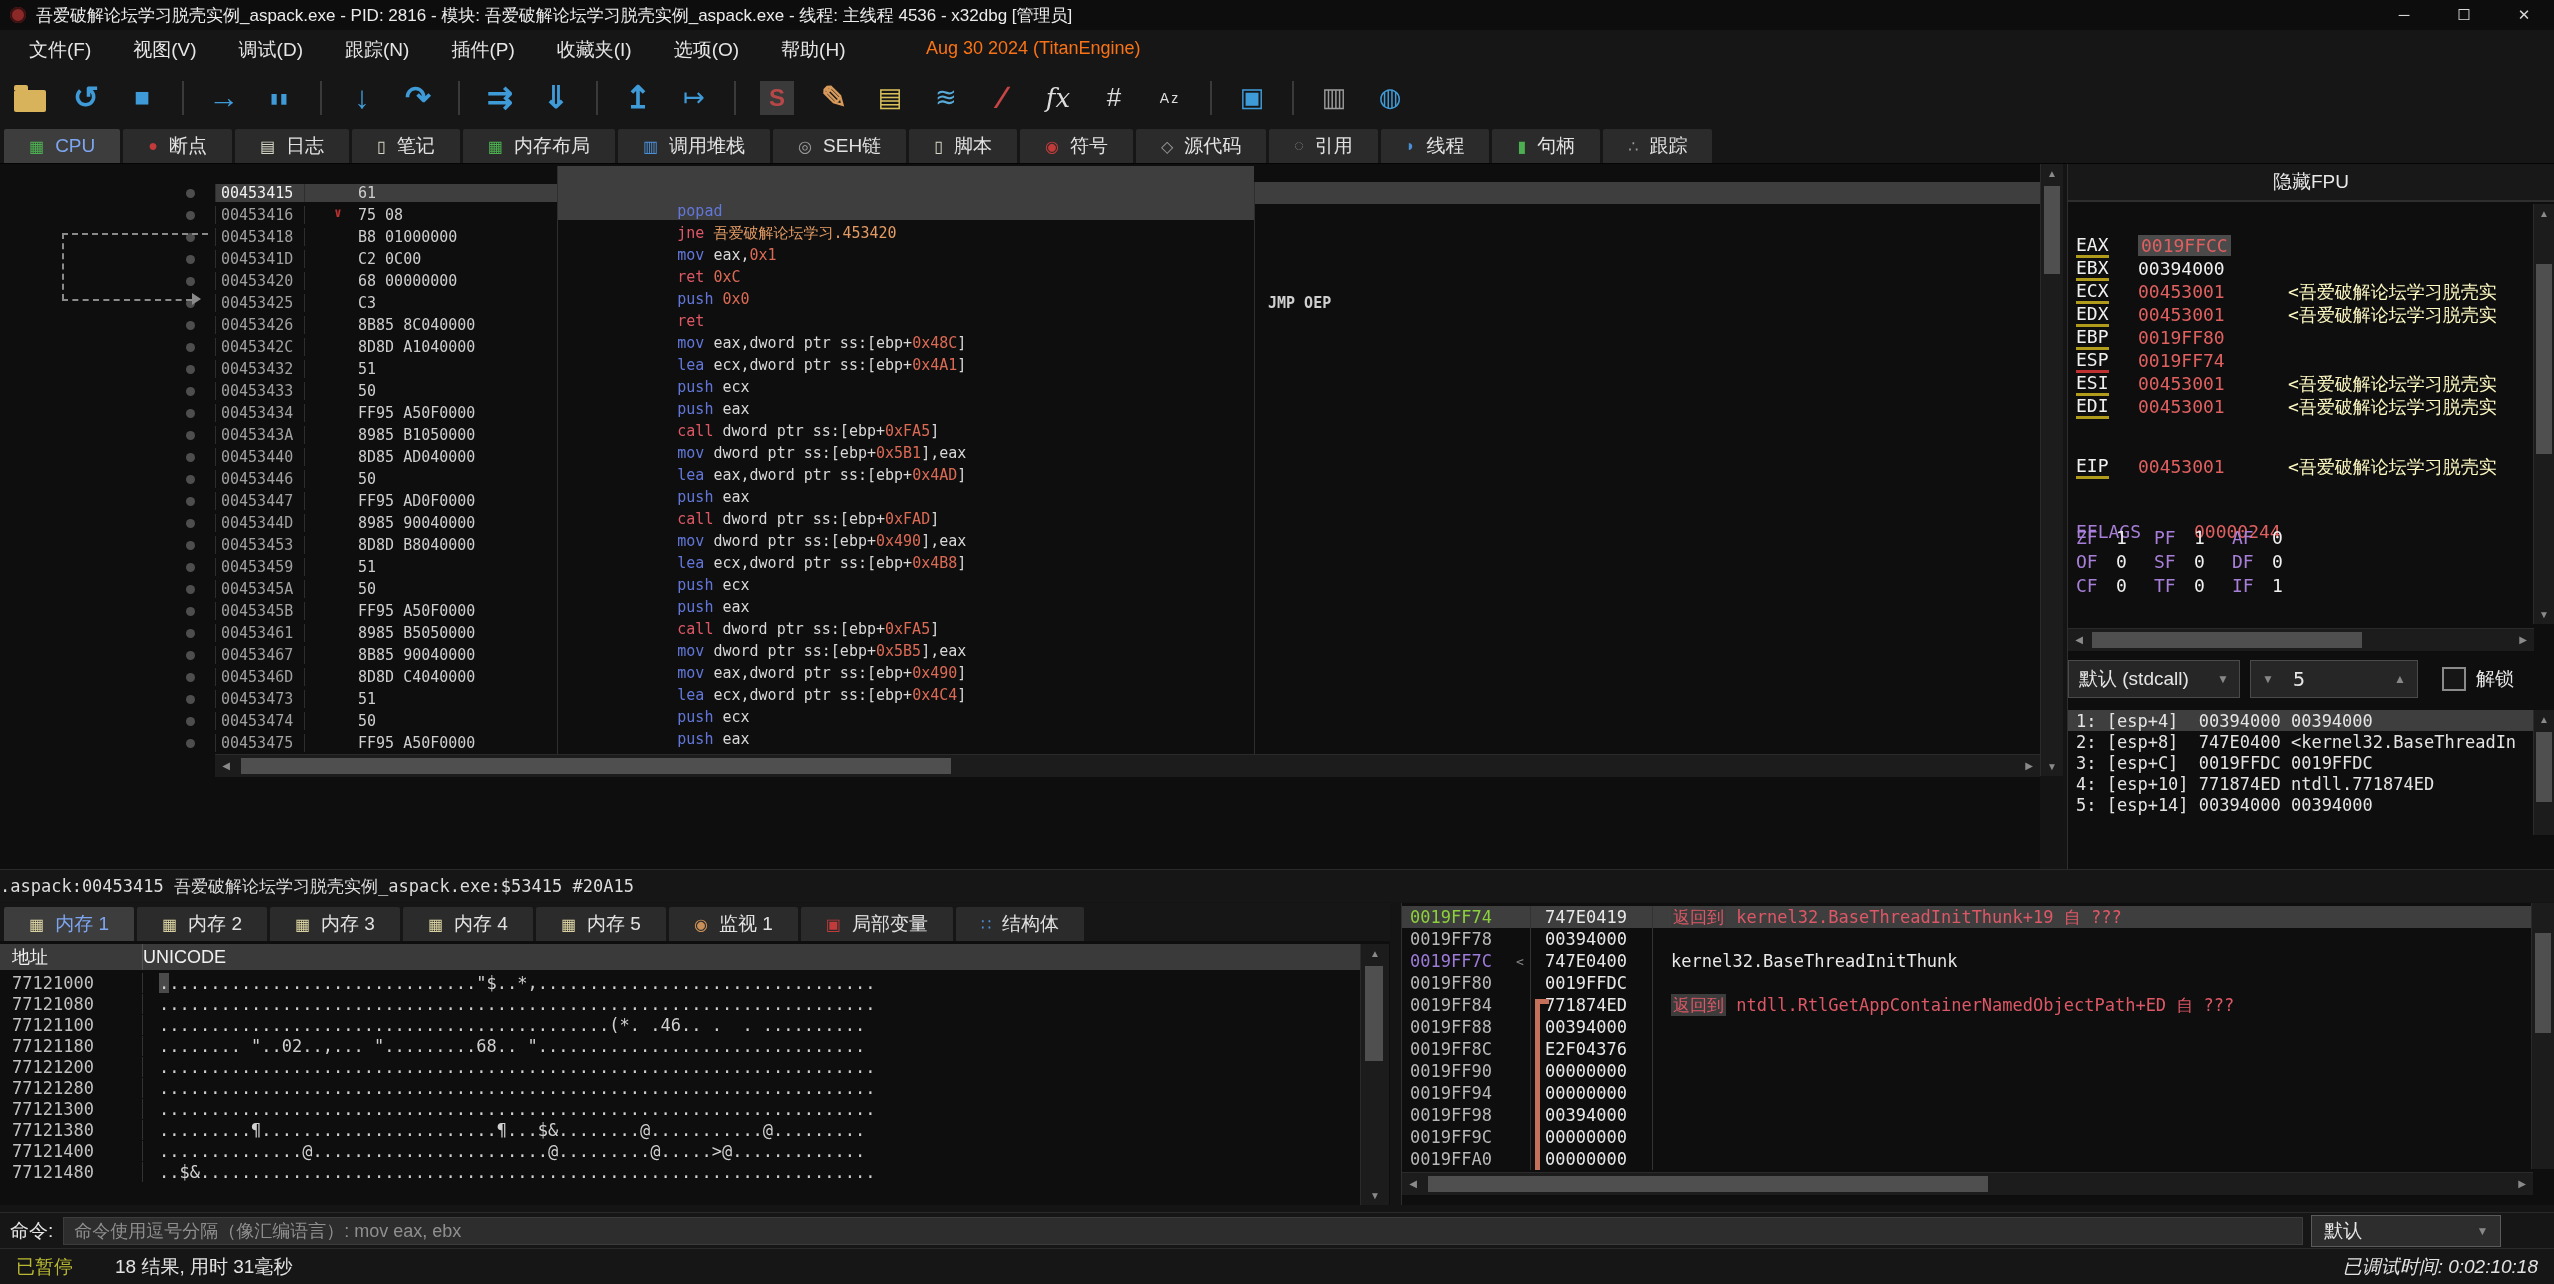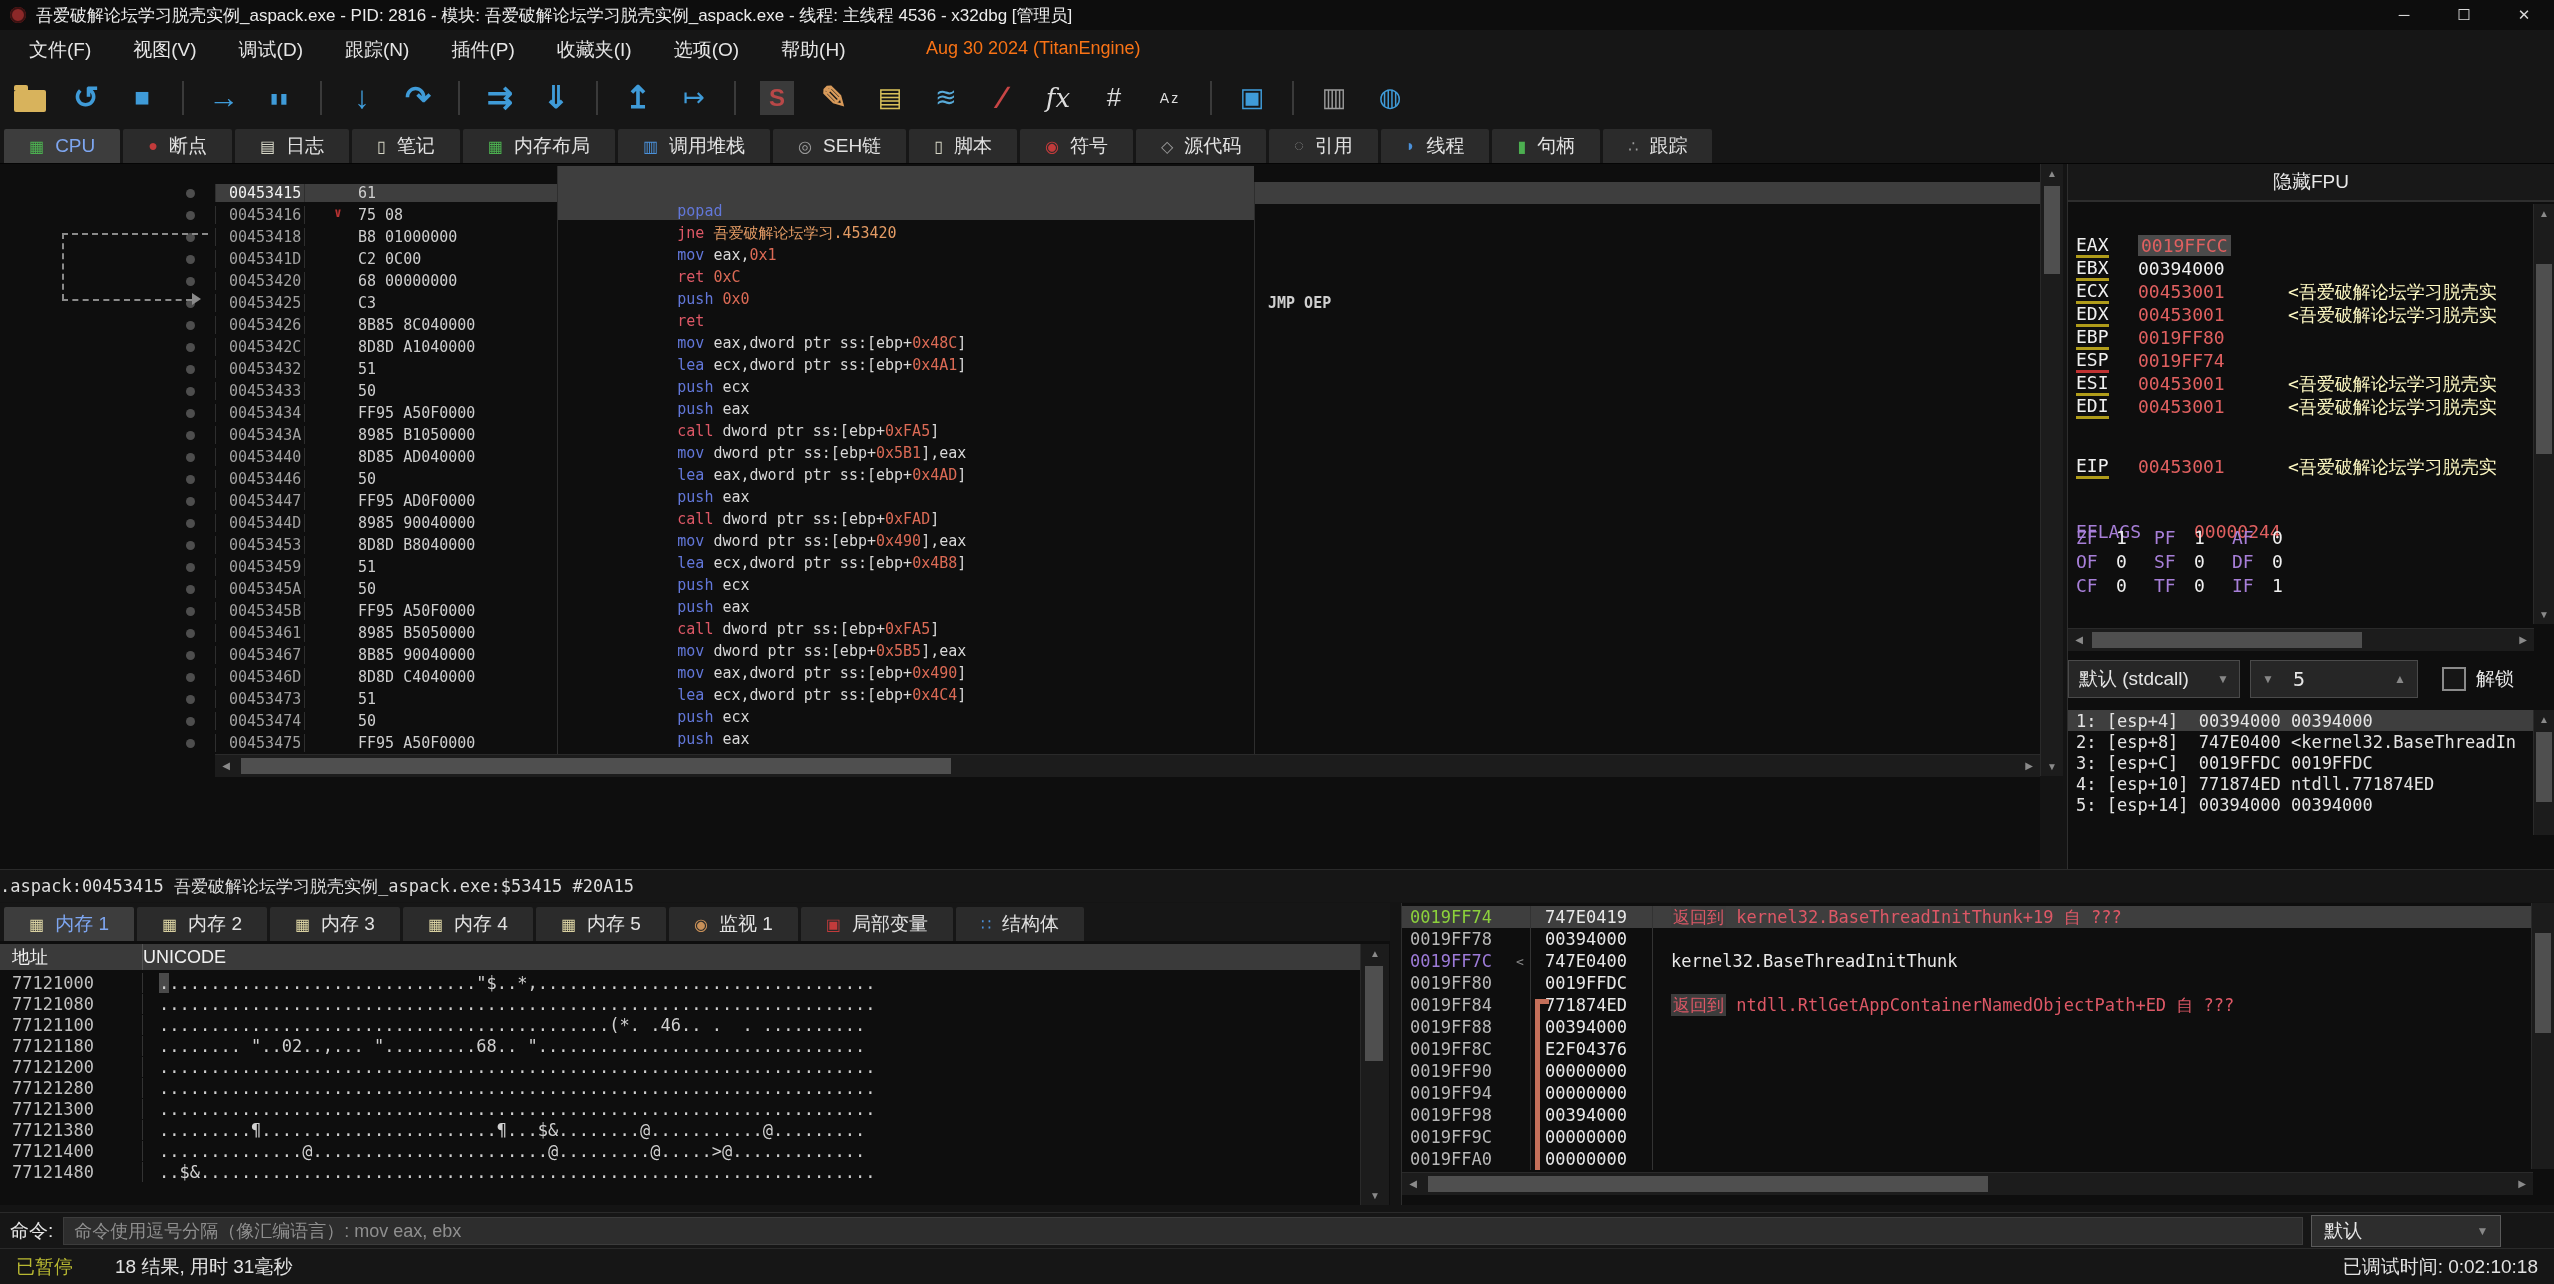--- a/index.html
+++ b/index.html
@@ -42,21 +42,21 @@
   .ic-green{color:#4caf50}.ic-red{color:#c23b3b}.ic-blue{color:#4a90d9}.ic-gray{color:#9a9a9a}
   .ic-paper{color:#d8d8c8}.ic-ram{color:#d8d0a0}.ic-tan{color:#c89058}
   
   .disasm{position:absolute;left:0;top:164px;width:2040px;height:705px;background:#0e0e0e;}
   .drows{position:absolute;left:0;top:18px;width:2040px;}
   .drow{height:22px;display:flex;align-items:center;font-family:"DejaVu Sans Mono",monospace;
         font-size:15px;white-space:pre;position:relative;}
   .dgut{width:215px;height:100%;position:relative;flex:none;}
   .dot{position:absolute;left:186px;top:7px;width:9px;height:9px;border-radius:50%;background:#4e4e4e;}
   .dind{position:absolute;left:334px;top:1px;font-size:13px;font-weight:bold;color:#b83232;}
-  .daddr{width:89px;flex:none;padding-left:13px;box-sizing:border-box;color:#a0a0a0;border-left:1px solid #2e2e2e;}
+  .daddr{width:89px;flex:none;padding-left:5px;box-sizing:border-box;color:#a0a0a0;border-left:1px solid #2e2e2e;}
   .dbytes{width:253px;flex:none;padding-left:53px;box-sizing:border-box;color:#cecece;border-left:1px solid #2e2e2e;}
   .dinstr{width:697px;flex:none;padding-left:29px;box-sizing:border-box;border-left:1px solid #2e2e2e;overflow:hidden;}
   .dcmt{flex:1;padding-left:13px;color:#cfcfcf;border-left:1px solid #2e2e2e;overflow:hidden;height:100%;display:flex;align-items:center;font-weight:bold;}
   .drow.sel .daddr{color:#f0f0f0;}
   .drow.sel .daddr,.drow.sel .dbytes,.drow.sel .dinstr,.drow.sel .dcmt{background:#3e3e3e;}
   .tk.b{color:#6277d9}.tk.r{color:#dd5866}.tk.w{color:#d8d8d8}.tk.n{color:#db6a55}.tk.s{color:#e39b64}
   
   .jline{position:absolute;border:0 dashed #8a8a8a;}
   .jv{left:62px;top:69px;height:67px;border-left-width:2px;border-left-style:dashed;}
   .jh1{left:62px;top:69px;width:146px;border-top-width:2px;border-top-style:dashed;}
@@ -147,21 +147,21 @@
             font-size:18px;padding:0 10px;font-family:"DejaVu Sans Mono",monospace;box-sizing:border-box;outline:none;}
   .cmdinput::placeholder{color:#8f8f8f;font-family:"Liberation Sans",sans-serif;}
   .profile{margin-left:8px;width:190px;height:32px;background:#2d2d2d;border:1px solid #5a5a5a;
            display:flex;align-items:center;padding:0 12px;box-sizing:border-box;font-size:19px;}
   .profile .arr{margin-left:auto;color:#888;font-size:12px;}
   .statusbar{position:absolute;left:0;top:1248px;width:2554px;height:36px;background:#161616;
              border-top:1px solid #2a2a2a;display:flex;align-items:center;padding:0 16px;
              box-sizing:border-box;font-size:19px;}
   .paused{color:#b8b832;}
   .result{margin-left:42px;color:#e2e2e2;}
-  .dbgtime{margin-left:auto;color:#e2e2e2;}
+  .dbgtime{margin-left:auto;color:#e2e2e2;font-style:italic;}
 </style>
 </head>
 <body>
 
 <div id="root">
 
   <div class="titlebar">
     <span class="appicon"></span>
     <span class="title-text">吾爱破解论坛学习脱壳实例_aspack.exe - PID: 2816 - 模块: 吾爱破解论坛学习脱壳实例_aspack.exe - 线程: 主线程 4536 - x32dbg [管理员]</span>
     <span class="wincontrols">

